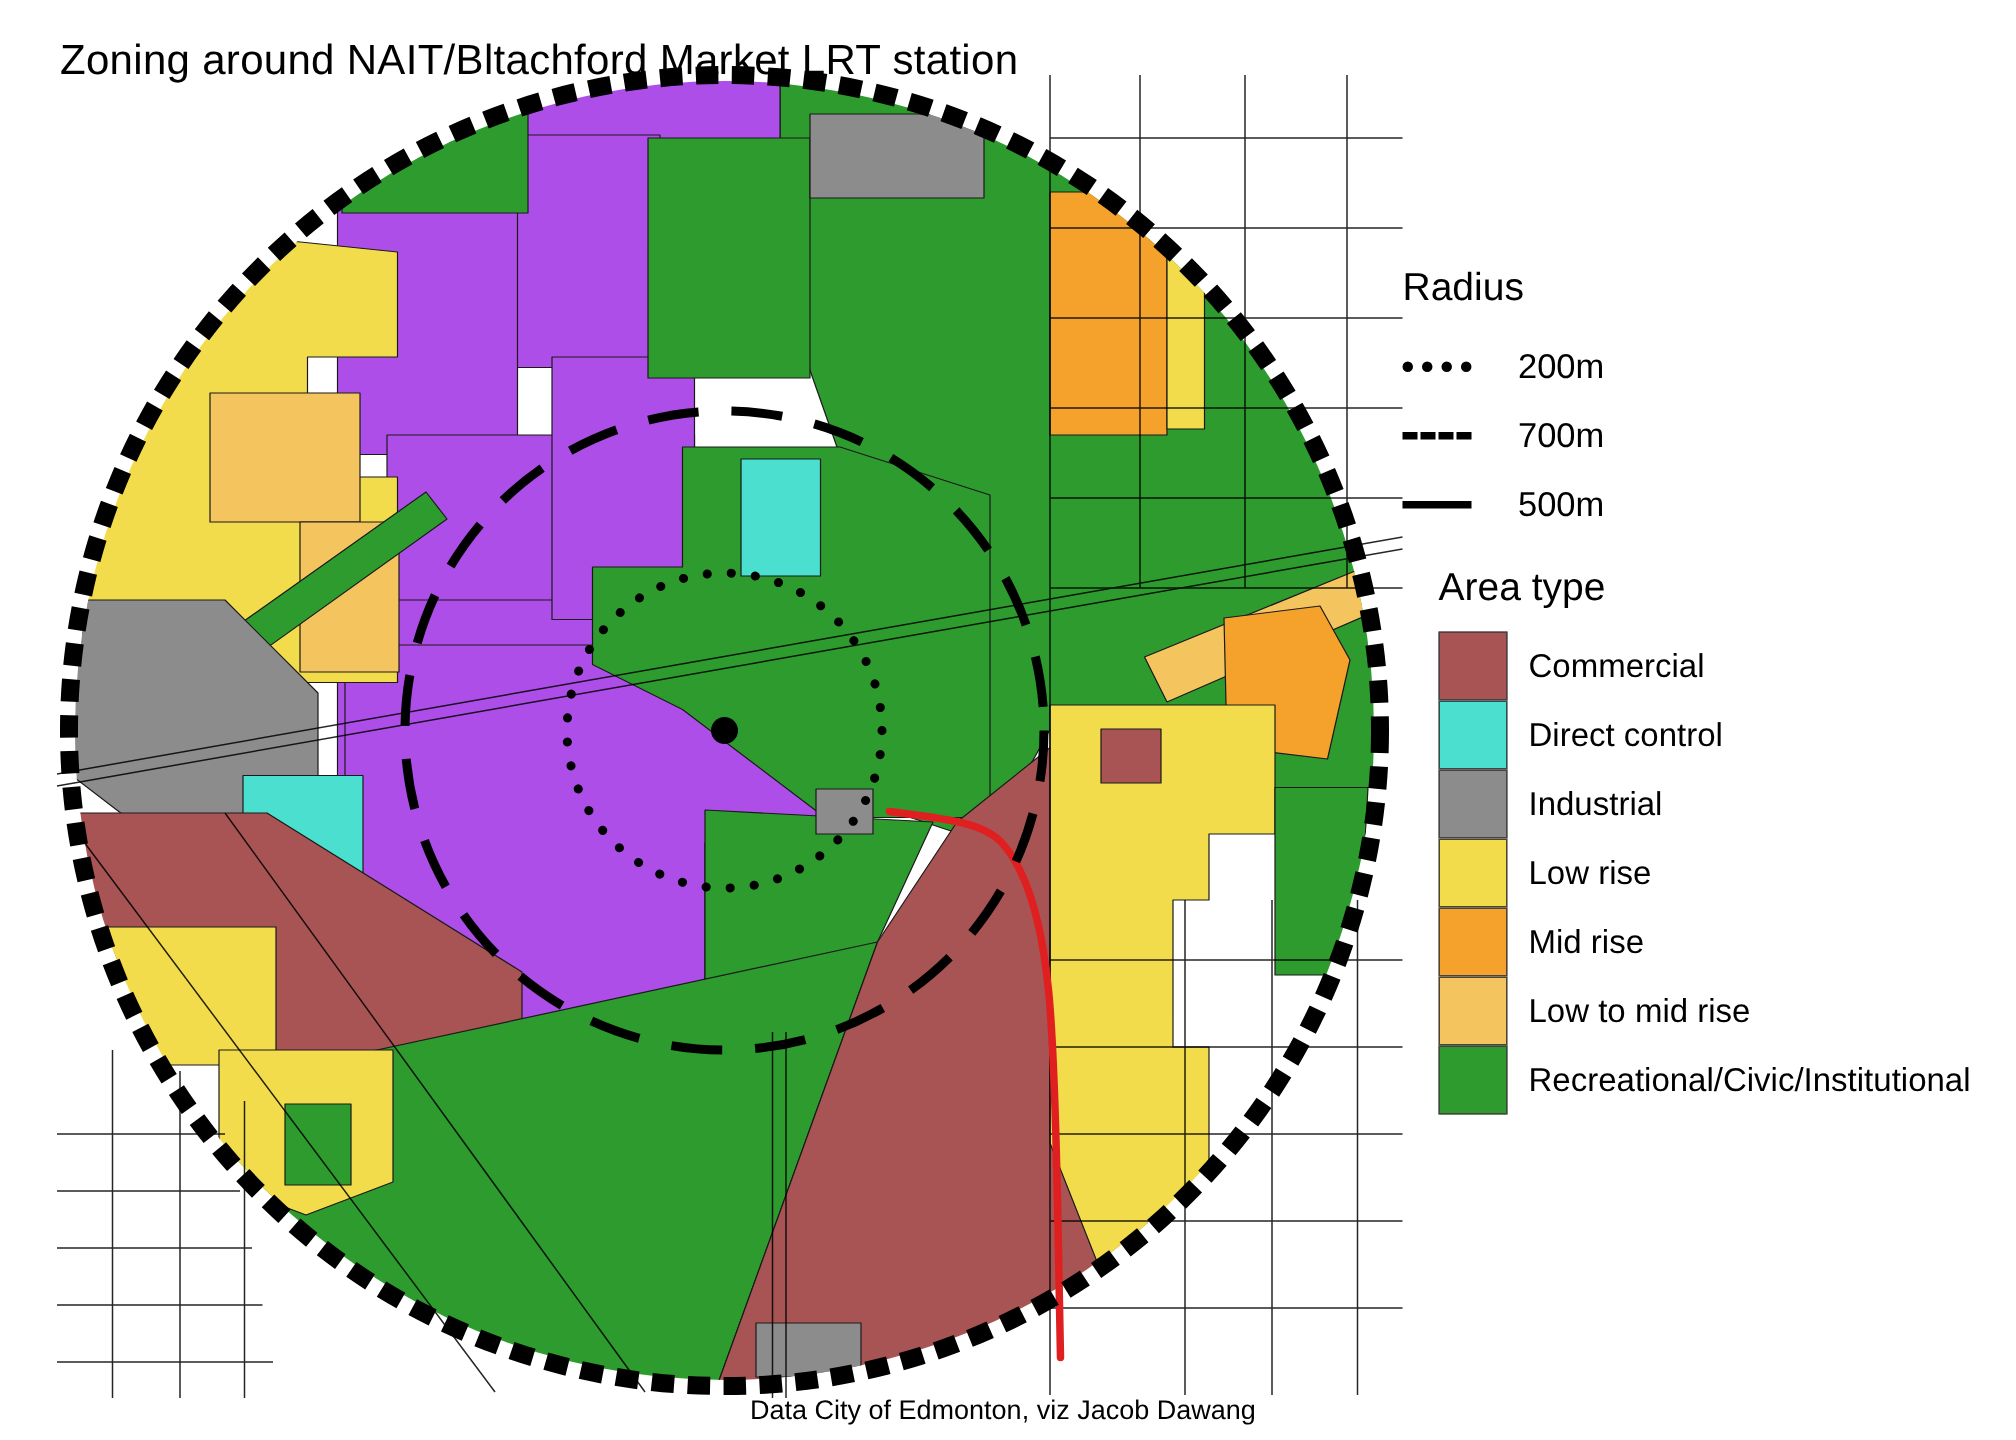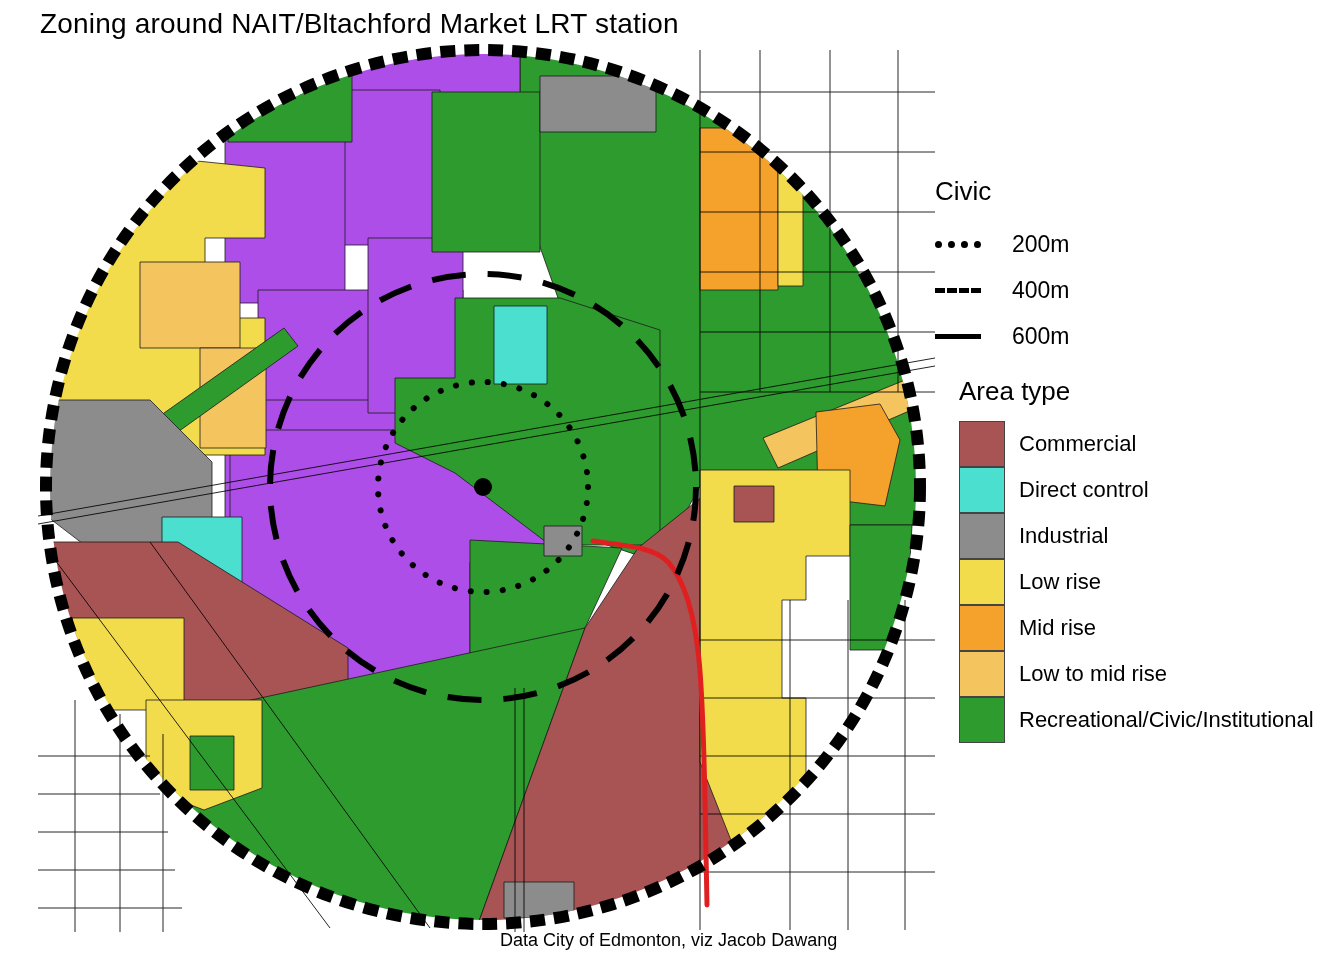--- a/index.html
+++ b/index.html
@@ -1,21 +1,21 @@
 <!DOCTYPE html>
 <html style="--c-commercial: #A85454; --c-direct-control: #4ADFCF; --c-future-development: #AE4EE8; --c-industrial: #8C8C8C; --c-low-rise: #F2DC4B; --c-low-mid-rise: #F4C45E; --c-mid-rise: #F5A22C; --c-rec-civic: #2E9B2E; --lrt: #E02020;"><head>
 <meta charset="utf-8">
 <style>
   html,body{margin:0;padding:0;background:#fff;}
   #stage{
     position:relative;width:1344px;height:960px;background:#fff;overflow:hidden;
     font-family:"Liberation Sans","DejaVu Sans",sans-serif;color:#000;
   }
   #map-svg{position:absolute;left:0;top:0;}
-  .page-title{position:absolute;left:40px;top:8px;font-size:28px;font-weight:400;letter-spacing:.2px;}
+  .page-title{position:absolute;left:40px;top:24px;font-size:28px;font-weight:400;letter-spacing:.2px;}
   .caption{position:absolute;left:500px;top:930px;font-size:18px;}
 
   .legend{position:absolute;left:935px;top:176px;width:400px;}
   .legend-heading{font-size:26px;margin:0 0 14px 0;}
   .radius-row{display:flex;align-items:center;height:46px;}
   .line-sample{width:46px;height:0;border-top:5px solid #000;}
   .line-sample[data-style="dotted"]{border-top-style:dotted;border-top-width:7px;}
   .line-sample[data-style="dashed"]{border-top-style:dashed;border-top-width:5px;}
   .radius-label{font-size:23px;margin-left:31px;}
 
@@ -119,32 +119,32 @@
     <circle cx="483" cy="487" r="105" fill="none" stroke="#000" stroke-width="6" stroke-linecap="round" stroke-dasharray="0.1 16"></circle>
     <circle cx="483" cy="487" r="213" fill="none" stroke="#000" stroke-width="6" stroke-dasharray="34 22"></circle>
     <circle cx="483" cy="487" r="437" fill="none" stroke="#000" stroke-width="12" stroke-dasharray="15 9"></circle>
 
     <circle cx="483" cy="487" r="9" fill="#000"></circle>
   </svg>
 
   <div class="page-title">Zoning around NAIT/Bltachford Market LRT station</div>
 
   <div class="legend">
-    <div class="legend-heading">Civic</div>
+    <div class="legend-heading">Radius</div>
     <div class="radius-row">
       <div class="line-sample" data-style="dotted"></div>
       <span class="radius-label">200m</span>
     </div>
     <div class="radius-row">
       <div class="line-sample" data-style="dashed"></div>
-      <span class="radius-label">400m</span>
+      <span class="radius-label">700m</span>
     </div>
     <div class="radius-row">
       <div class="line-sample" data-style="solid"></div>
-      <span class="radius-label">600m</span>
+      <span class="radius-label">500m</span>
     </div>
   </div>
 
   <div class="area-legend">
     <div class="legend-heading">Area type</div>
 
     <div class="area-row">
       <span class="swatch" style="background-color: rgb(168, 84, 84);"></span>
       <span class="area-label">Commercial</span>
     </div>

